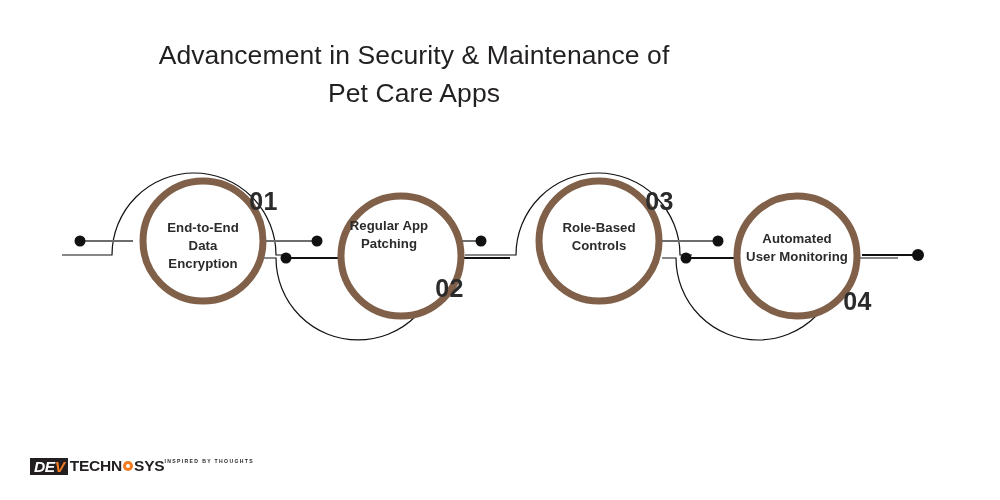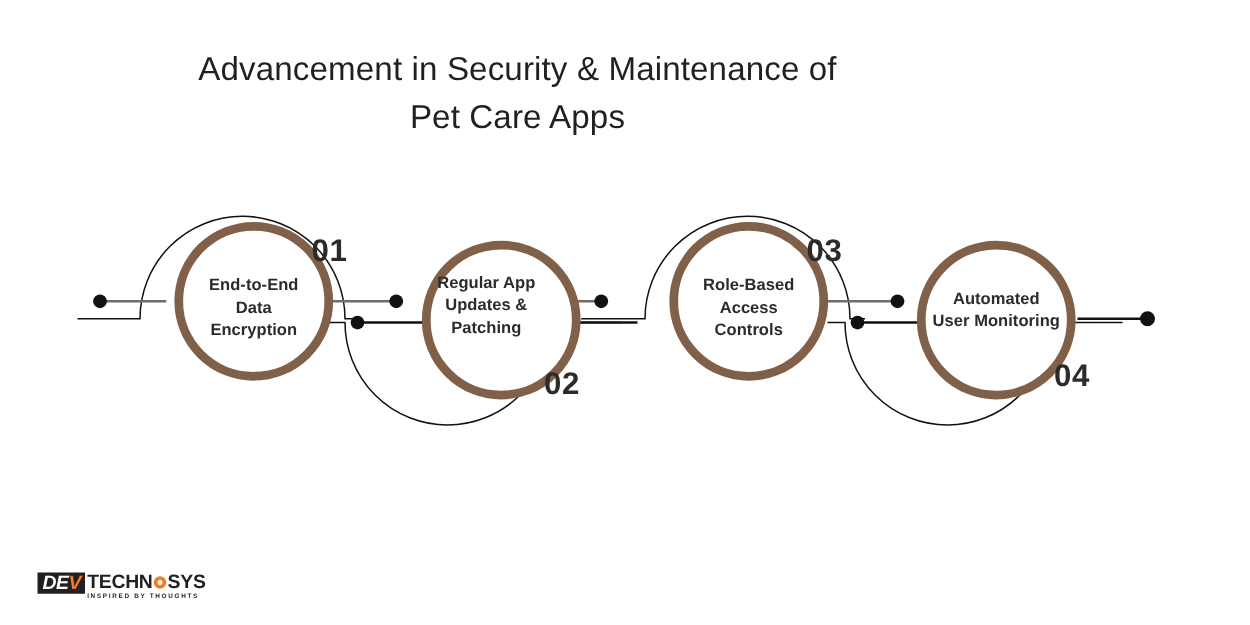--- a/index.html
+++ b/index.html
@@ -87,21 +87,21 @@
     letter-spacing: -0.4px;
     padding: 1px 3px 1px 4px;
     line-height: 15px;
     height: 17px;
     display: flex;
     align-items: center;
   }
   .logo-dev .v { color: #f47b20; }
   .logo-right {
     display: flex;
-    flex-direction: column;
+    flex-direction: row;
     margin-left: 2px;
   }
   .logo-techno {
     font-size: 15.5px;
     font-weight: 700;
     color: #231f20;
     letter-spacing: -0.2px;
     line-height: 16px;
     display: flex;
     align-items: center;
@@ -184,29 +184,27 @@
 
   <div class="node-text" style="left:128px; top:188px;">
     <span class="node-num top">01</span>
     <span class="node-label">End-to-End</span>
     <span class="node-label">Data</span>
     <span class="node-label">Encryption</span>
   </div>
 
   <div class="node-text" style="left:314px; top:217px;">
     <span class="node-label">Regular App</span>
-    <span class="node-label">Updates &amp;</span>
     <span class="node-label">Patching</span>
     <span class="node-num bottom">02</span>
   </div>
 
   <div class="node-text" style="left:524px; top:188px;">
     <span class="node-num top">03</span>
     <span class="node-label">Role-Based</span>
-    <span class="node-label">Access</span>
     <span class="node-label">Controls</span>
   </div>
 
   <div class="node-text" style="left:722px; top:230px;">
     <span class="node-label">Automated</span>
     <span class="node-label">User Monitoring</span>
     <span class="node-num bottom">04</span>
   </div>
 
   <div class="logo">

